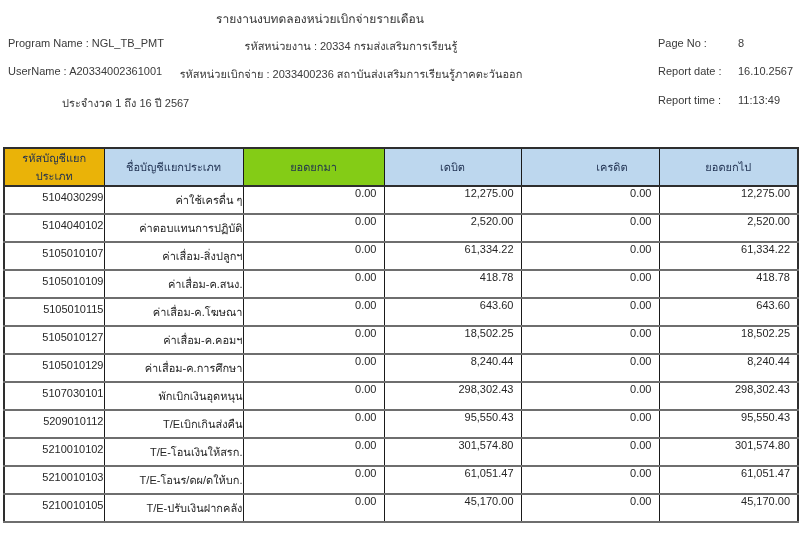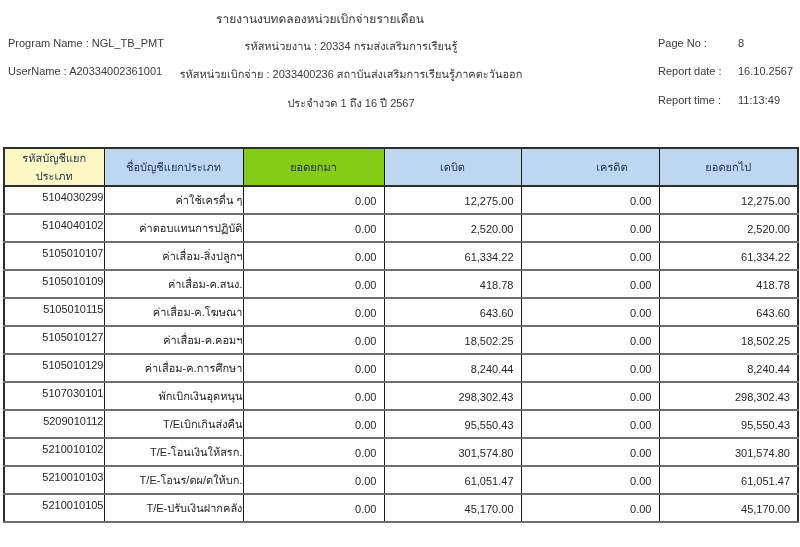--- a/index.html
+++ b/index.html
@@ -15,21 +15,21 @@
   
   .meta { position: absolute; top: 0; left: 0; width: 640px; height: 147px; font-size: 11px; color: #3a3a3a; }
   .report-title {
     position: absolute; top: 9px; left: 0; right: 0;
     text-align: center; font-size: 12px; color: #333;
   }
   .meta-left-1 { position: absolute; top: 37px; left: 8px; }
   .meta-left-2 { position: absolute; top: 65px; left: 8px; }
   .meta-center-1 { position: absolute; top: 37px; left: 62px; right: 0; text-align: center; }
   .meta-center-2 { position: absolute; top: 65px; left: 62px; right: 0; text-align: center; }
-  .meta-center-3 { position: absolute; top: 94px; left: 62px; right: 0; text-align: center; }
+  .meta-center-3 { position: absolute; top: 94px; left: 62px; right: 0; }
   .meta-right { position: absolute; left: 620px; width: 178px; display: flex; padding-left: 38px; }
   .meta-right .lbl { width: 80px; }
   .mr-1 { top: 37px; }
   .mr-2 { top: 65px; }
   .mr-3 { top: 94px; }
 
   
   table.report {
     position: absolute; top: 147px; left: 3px;
     width: 794px;
@@ -48,21 +48,21 @@
   }
   table.report td {
     height: 28px;
     color: #262626;
     border-top: 2px solid #6e6e6e;
     border-bottom: 2px solid #6e6e6e;
     white-space: nowrap; overflow: hidden;
     vertical-align: middle;
   }
   table.report td.left  { text-align: right;  padding-left: 5px;  vertical-align: top; padding-top: 4px; }
-  table.report td.right { text-align: right; padding-right: 7px; vertical-align: top; padding-top: 8px; }
+  table.report td.right { text-align: right; padding-right: 7px; vertical-align: top; padding-top: 0; }
 </style>
 </head>
 <body>
 
 <div class="page">
 
   <div class="meta">
     <div class="report-title">รายงานงบทดลองหน่วยเบิกจ่ายรายเดือน</div>
 
     <div class="meta-left-1">Program Name : NGL_TB_PMT</div>
@@ -90,21 +90,21 @@
     <colgroup>
       <col style="width:100px">
       <col style="width:139px">
       <col style="width:141px">
       <col style="width:137px">
       <col style="width:138px">
       <col style="width:139px">
     </colgroup>
     <thead>
       <tr>
-        <th style="background: #fef9c3;">รหัสบัญชีแยกประเภท</th>
+        <th style="background: #eab308;">รหัสบัญชีแยกประเภท</th>
         <th style="background: rgb(189, 215, 238);">ชื่อบัญชีแยกประเภท</th>
         <th style="background: #84cc16;">ยอดยกมา</th>
         <th style="background: rgb(189, 215, 238);">เดบิต</th>
         <th style="background: rgb(189, 215, 238); padding-left: 44px;">เครดิต</th>
         <th style="background: rgb(189, 215, 238);">ยอดยกไป</th>
       </tr>
     </thead>
     <tbody>
         <tr>
           <td class="left">5104030299</td>

